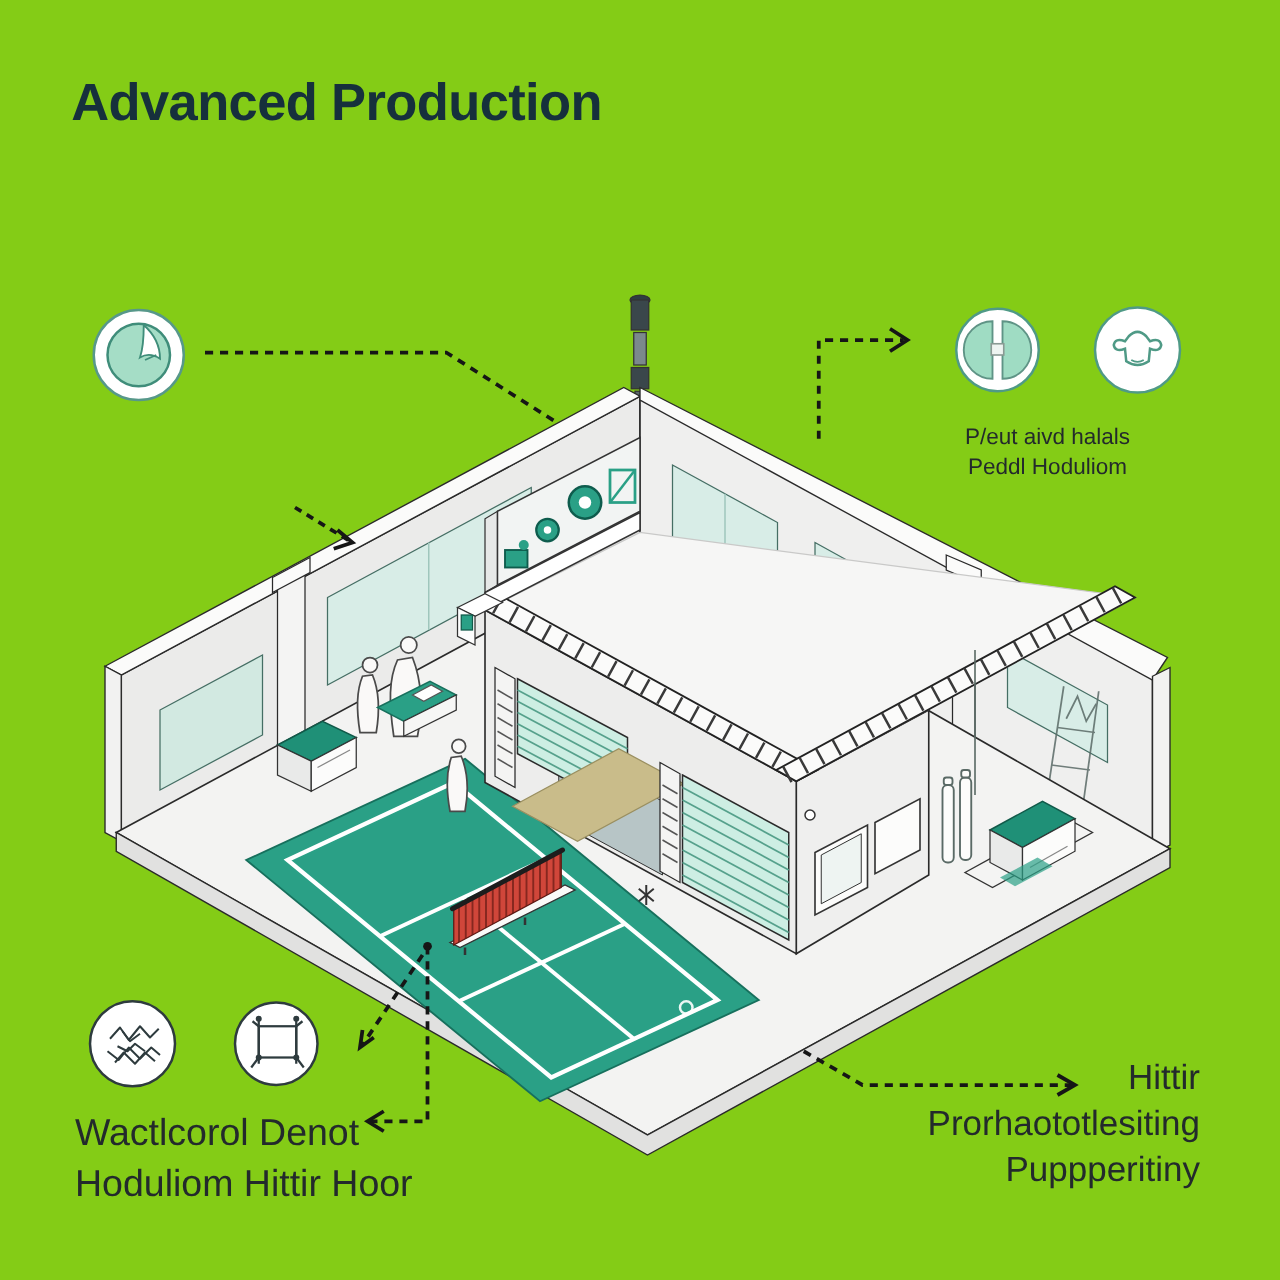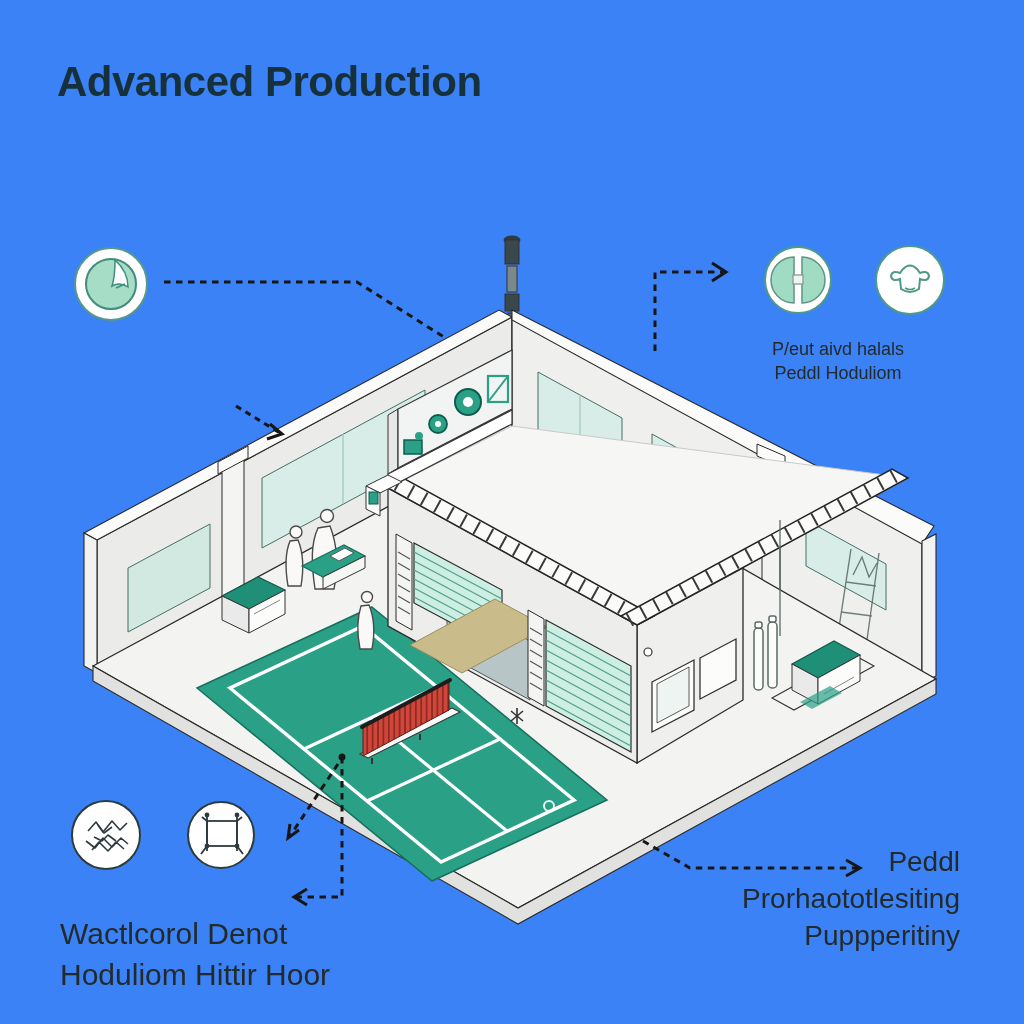--- a/index.html
+++ b/index.html
@@ -1,24 +1,24 @@
 <!DOCTYPE html>
 <html><head>
 <meta charset="utf-8">
 <style>
   html,body{margin:0;padding:0;background:#ffffff;}
-  .canvas{position:relative;width:1024px;height:1024px;background:#3b82f6;overflow:hidden;
+  .canvas{position:relative;width:1024px;height:1024px;background:#84cc16;overflow:hidden;
           font-family:"Liberation Sans", sans-serif;}
   .scene{position:absolute;left:0;top:0;}
   .title{position:absolute;left:57px;top:52px;font-size:42px;font-weight:700;
          color:#16303c;line-height:1.45;letter-spacing:-0.5px;}
   .callout{position:absolute;color:#232a2c;font-weight:400;}
   .co-tl{left:57px;top:336px;font-size:30px;line-height:1.37;}
   .co-tr{left:712px;top:337px;width:252px;font-size:18px;line-height:1.36;text-align:center;}
-  .co-bl{left:60px;top:886px;font-size:30px;line-height:1.38;margin-top:27px;}
+  .co-bl{left:60px;top:886px;font-size:30px;line-height:1.38;}
   .co-br{left:652px;top:843px;width:308px;font-size:28px;line-height:1.33;text-align:right;}
   .icon{position:absolute;}
 </style>
 </head>
 <body>
 
 <div class="canvas">
 
   <svg class="scene" width="1024" height="1024" viewBox="0 0 1024 1024">
 
@@ -309,18 +309,18 @@
     <div>P/eut aivd halals</div>
     <div>Peddl Hoduliom</div>
   </div>
 
   <div class="callout co-bl">
     <div>Wactlcorol Denot</div>
     <div>Hoduliom Hittir Hoor</div>
   </div>
 
   <div class="callout co-br">
-    <div>Peddl</div>
+    <div>Hittir</div>
     <div>Prorhaototlesiting</div>
     <div>Puppperitiny</div>
   </div>
 
 </div>
 
 </body></html>

